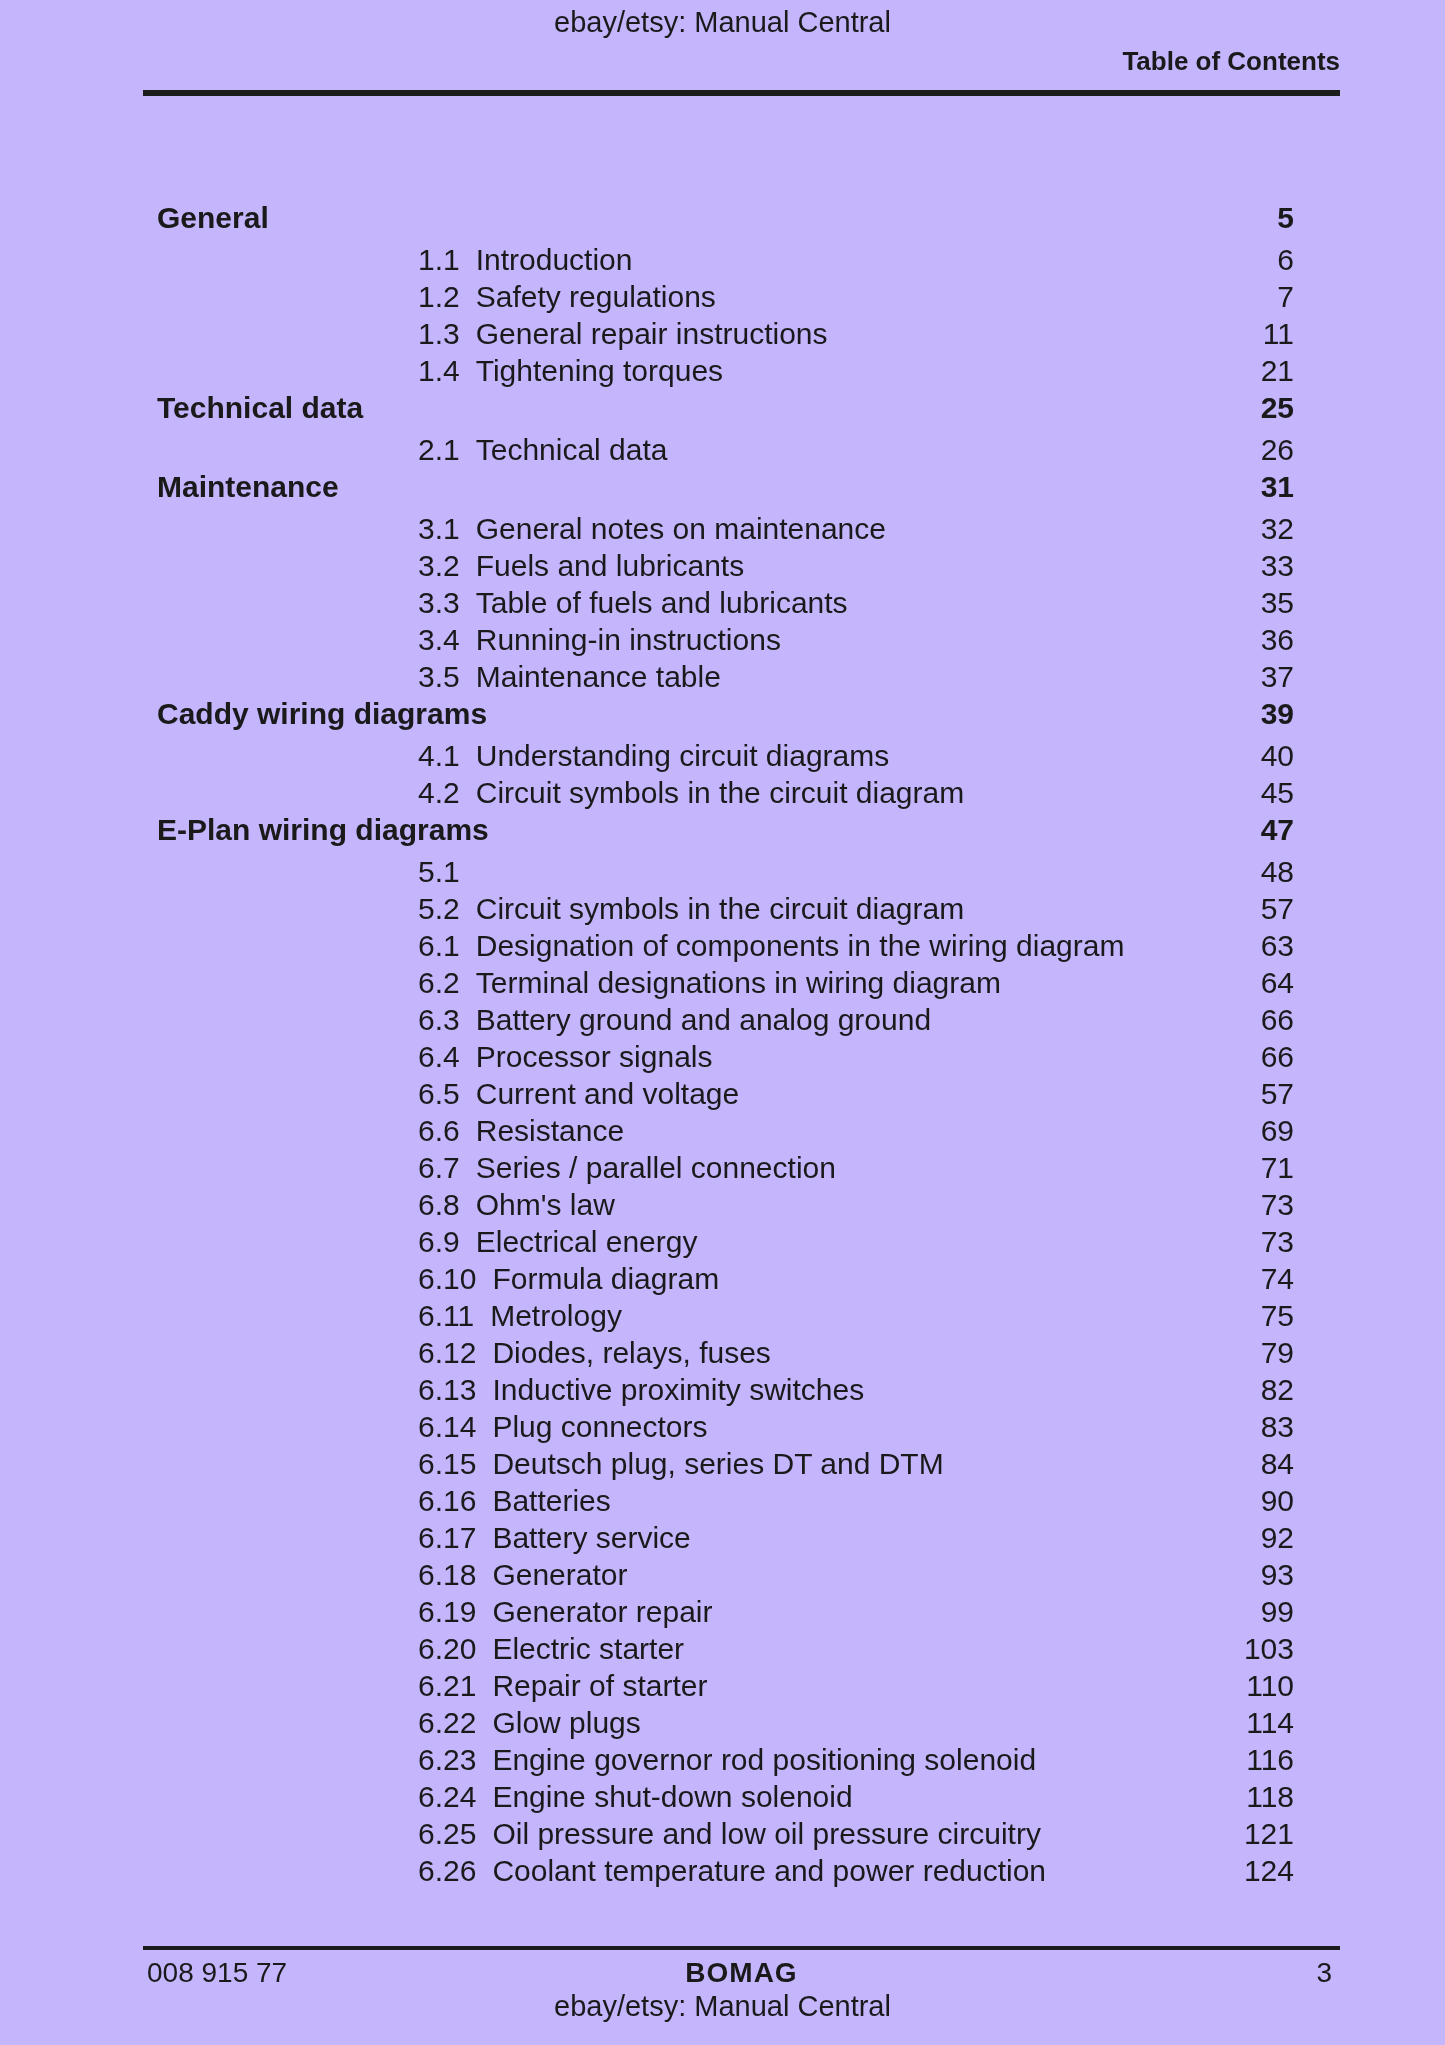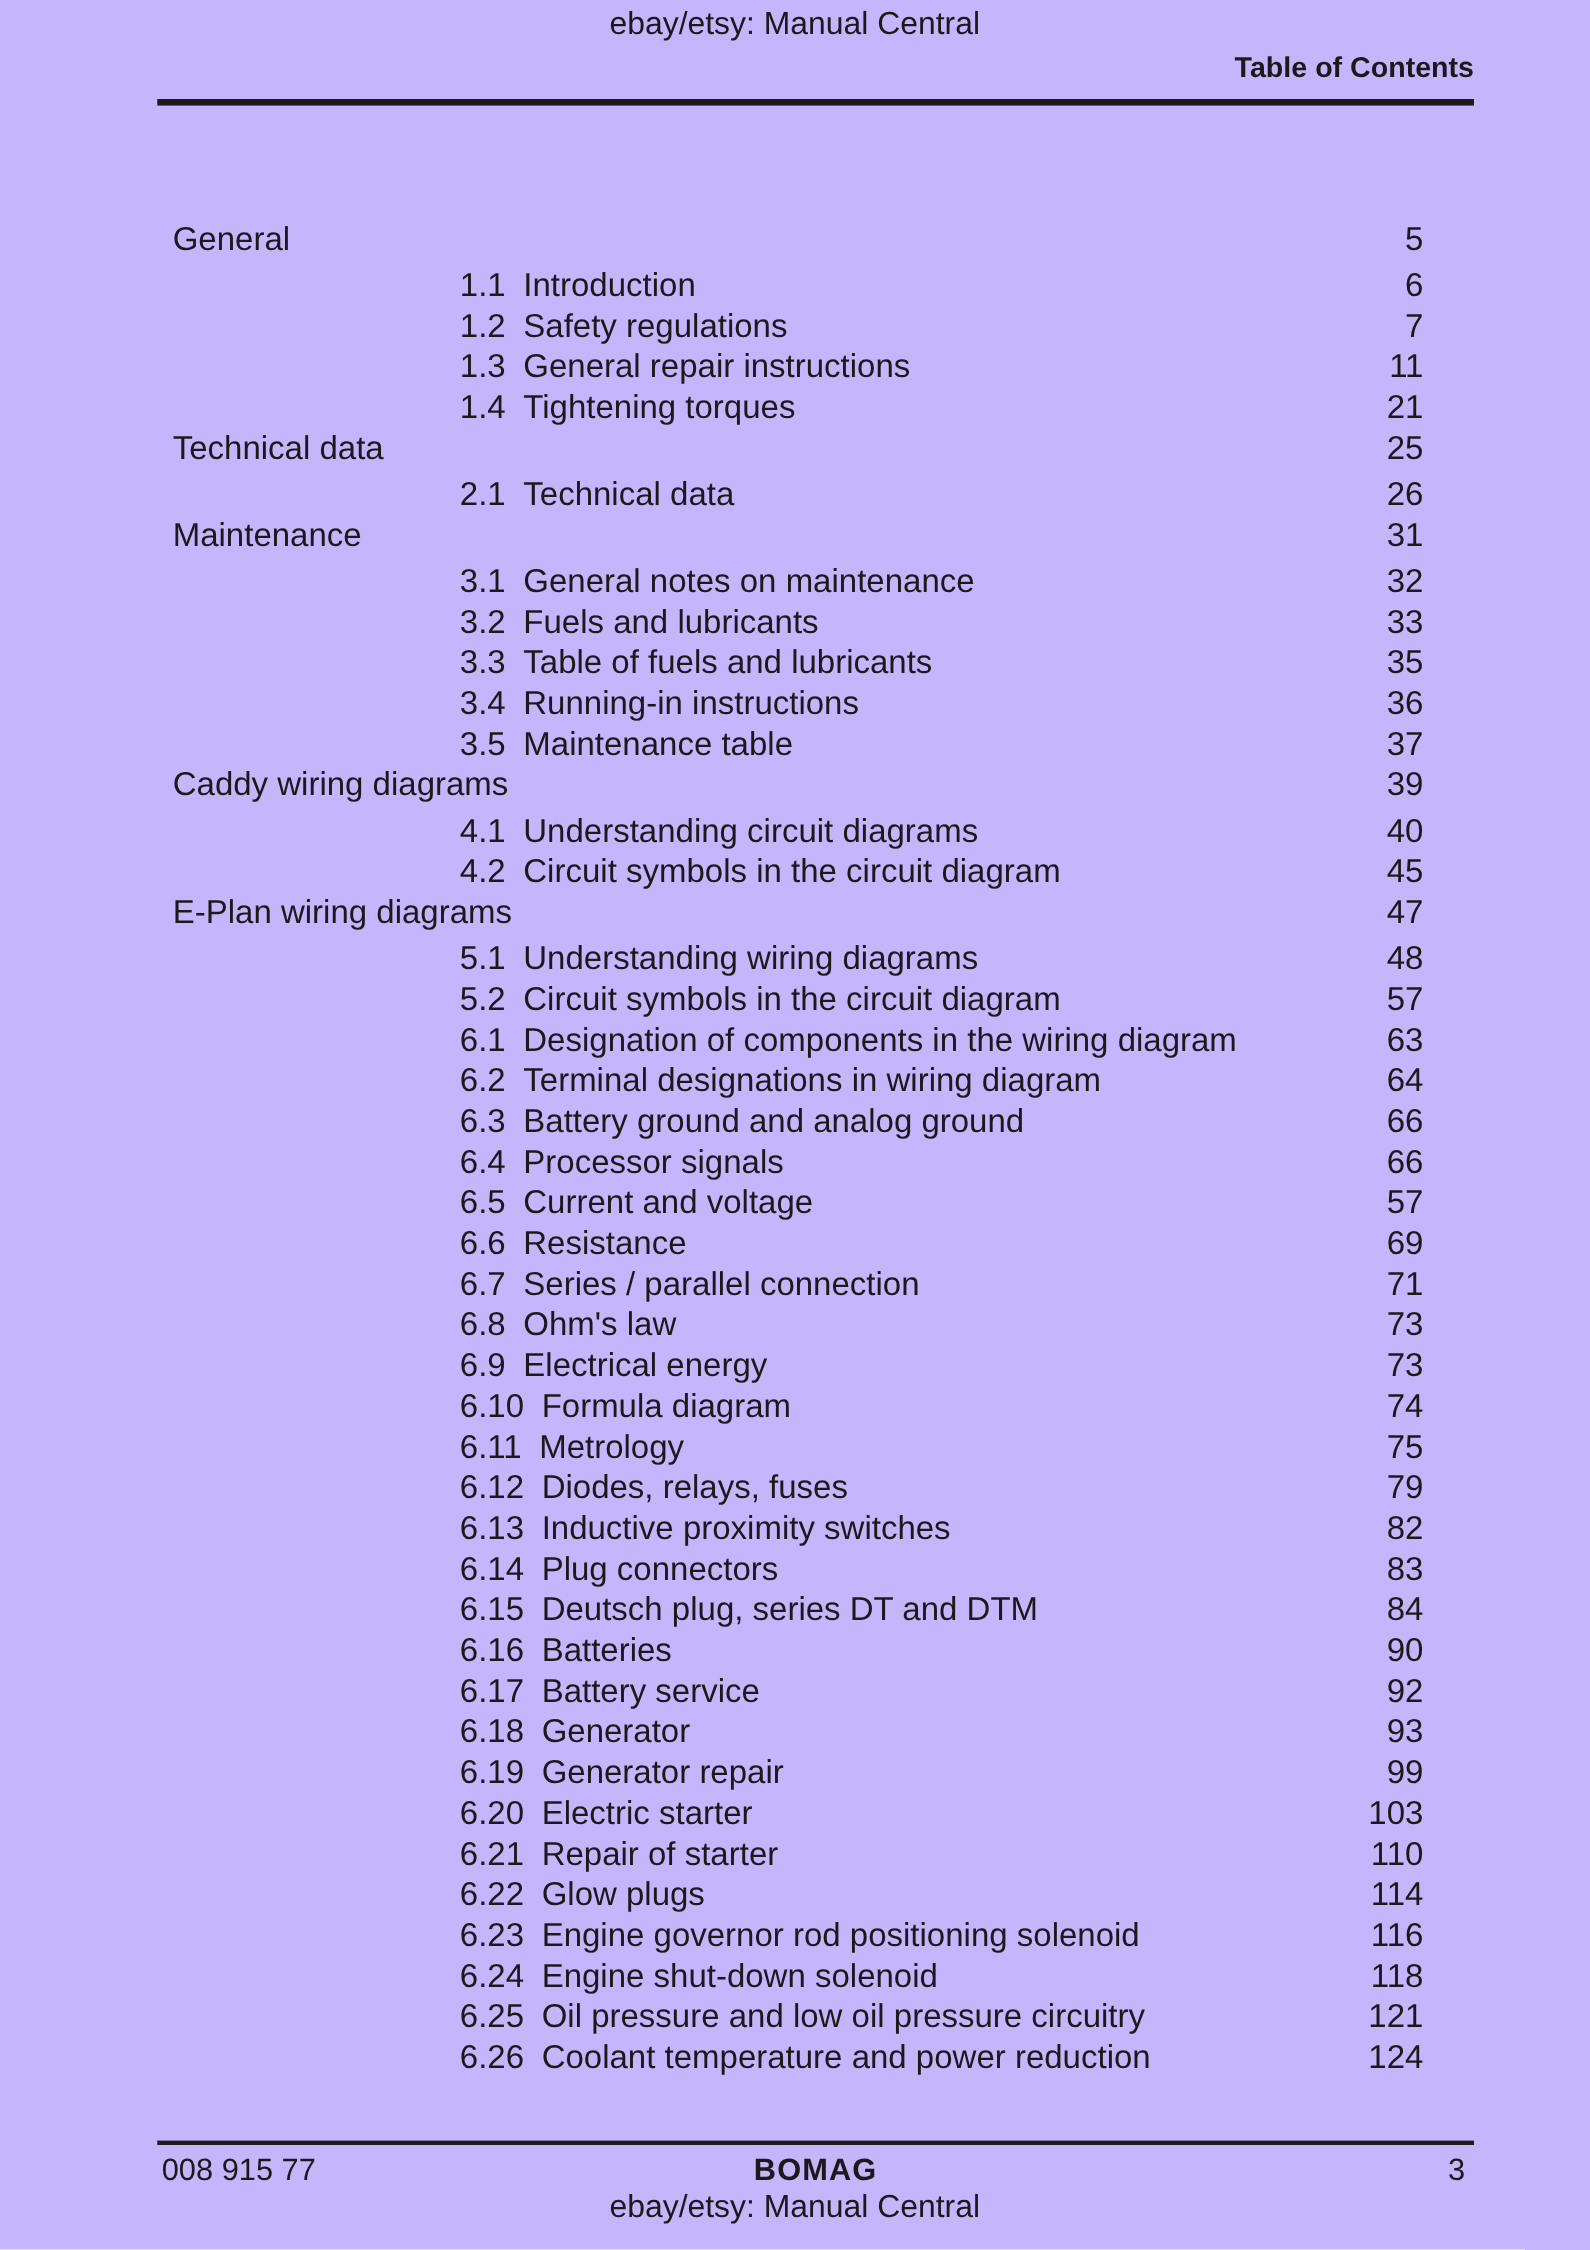--- a/index.html
+++ b/index.html
@@ -35,21 +35,21 @@
     top: 199px; left: 150px;
     width: 1144px;
   }
   .toc-row {
     display: flex;
     height: 37px;
     line-height: 37px;
     font-size: 30px;
     white-space: pre;
   }
-  .toc-row.section { font-weight: normal; margin-bottom: 5px; }
+  .toc-row.section { font-weight: bold; margin-bottom: 5px; }
   .toc-row.section .toc-entry-title { margin-left: 7px; }
   .toc-row.sub .toc-num { margin-left: 268px; }
   .toc-row.sub .toc-entry-title { margin-left: 16px; }
   .toc-page { margin-left: auto; text-align: right; }
   .footer-rule {
     position: absolute;
     top: 1946px; left: 143px;
     width: 1197px; height: 4px;
     background: #1c1c1c;
   }
@@ -161,21 +161,20 @@
     <span class="toc-entry-title">Circuit symbols in the circuit diagram</span>
     <span class="toc-page">45</span>
   </div>
       <div class="toc-row section">
     
     <span class="toc-entry-title">E-Plan wiring diagrams</span>
     <span class="toc-page">47</span>
   </div>
       <div class="toc-row sub">
     <span class="toc-num">5.1</span>
-    <span class="toc-entry-title">Understanding wiring diagrams</span>
     <span class="toc-page">48</span>
   </div>
       <div class="toc-row sub">
     <span class="toc-num">5.2</span>
     <span class="toc-entry-title">Circuit symbols in the circuit diagram</span>
     <span class="toc-page">57</span>
   </div>
       <div class="toc-row sub">
     <span class="toc-num">6.1</span>
     <span class="toc-entry-title">Designation of components in the wiring diagram</span>

